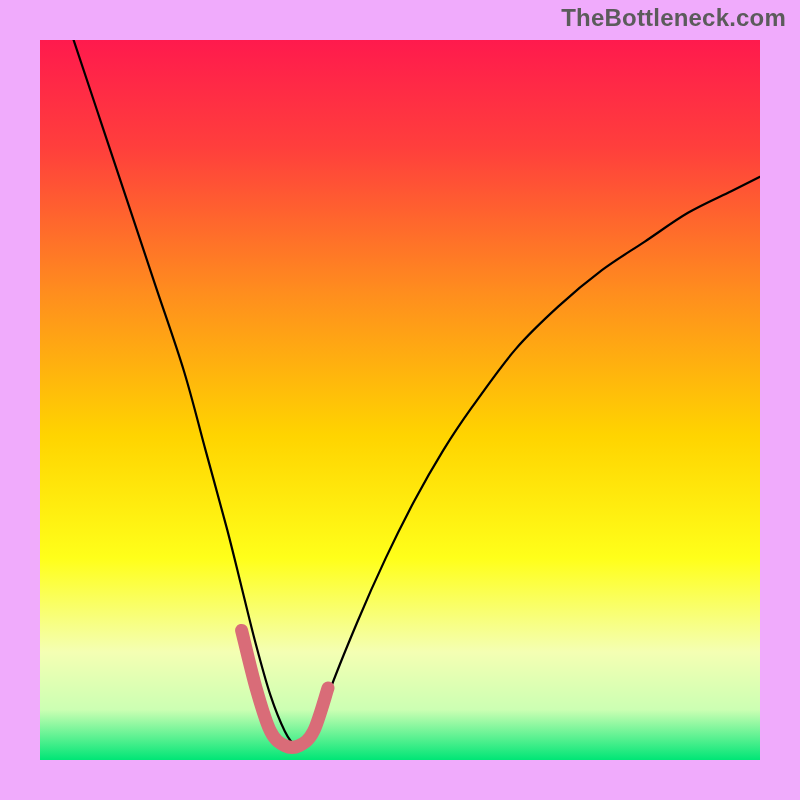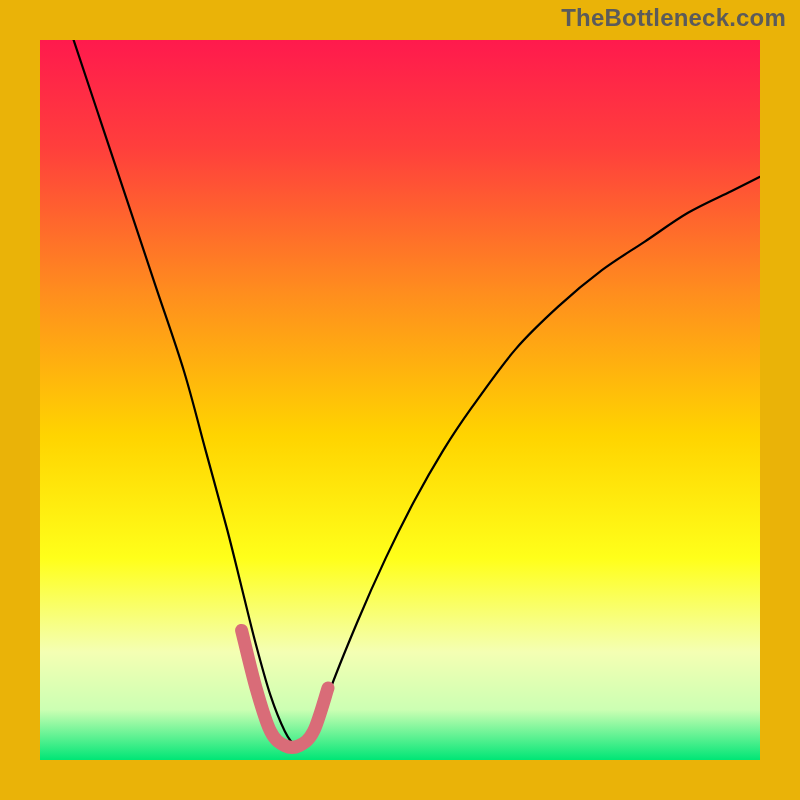--- a/index.html
+++ b/index.html
@@ -8,21 +8,21 @@
     width: 800px;
     height: 800px;
     overflow: hidden;
     background: #000;
     font-family: Arial, Helvetica, sans-serif;
   }
   .outer {
     position: relative;
     width: 800px;
     height: 800px;
-    background: #eab308;
+    background: #f0abfc;
   }
   .watermark {
     position: absolute;
     top: 4px;
     right: 14px;
     color: #5b5b5b;
     font-size: 24px;
     font-weight: 600;
     letter-spacing: 0.2px;
     user-select: none;

